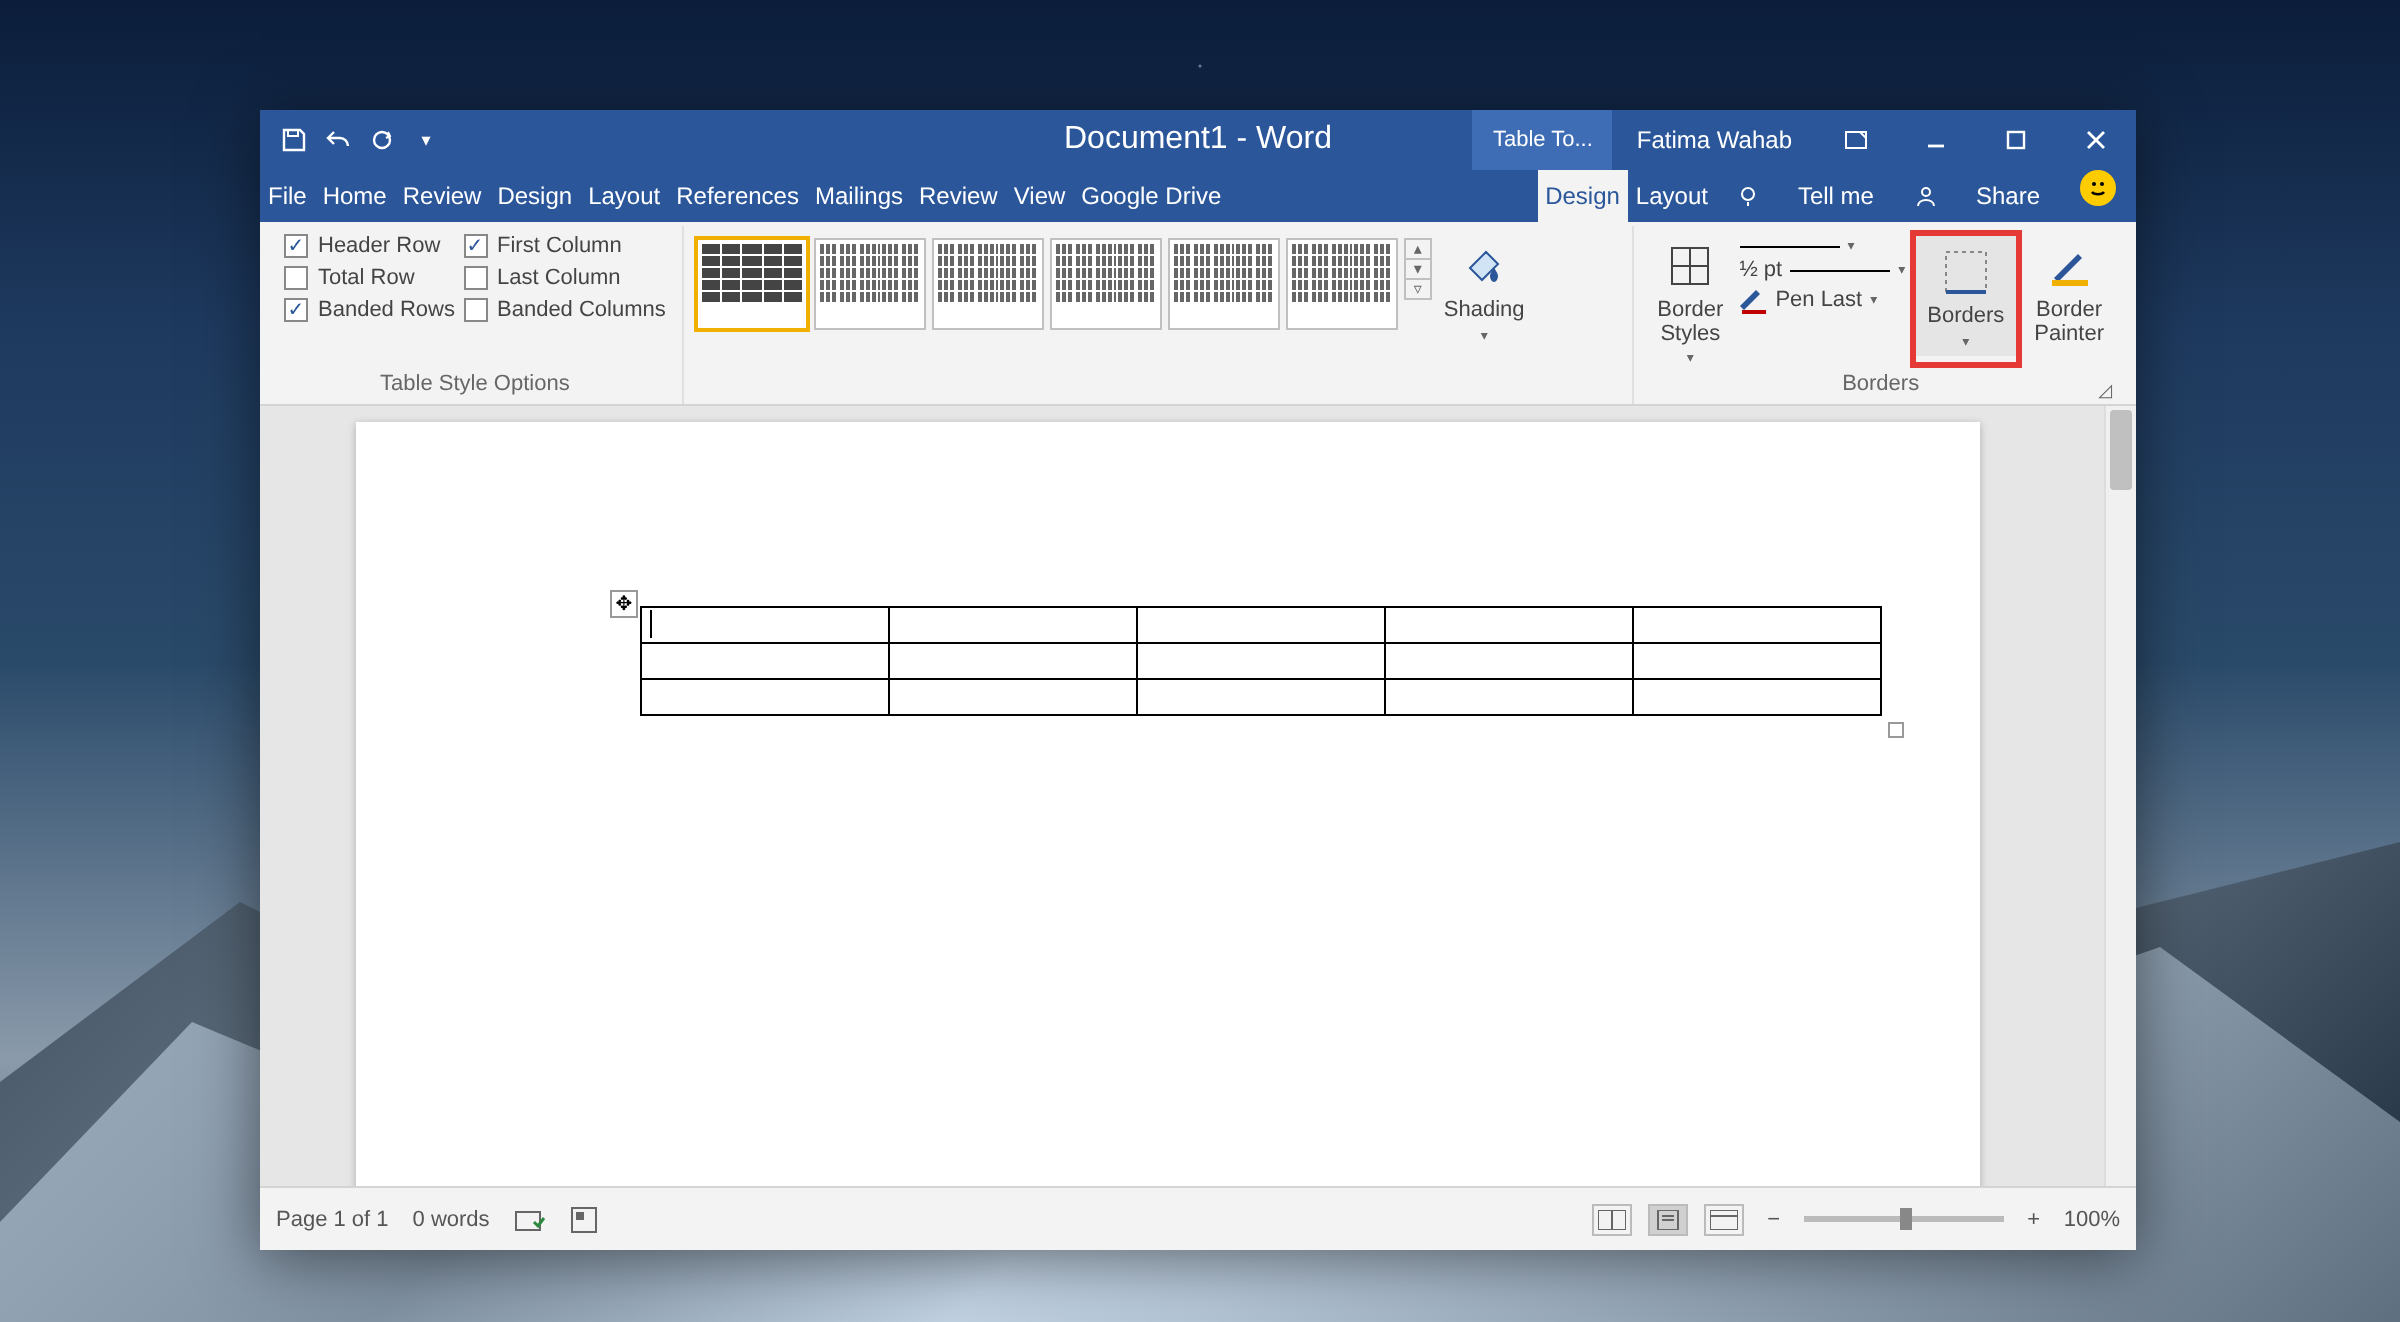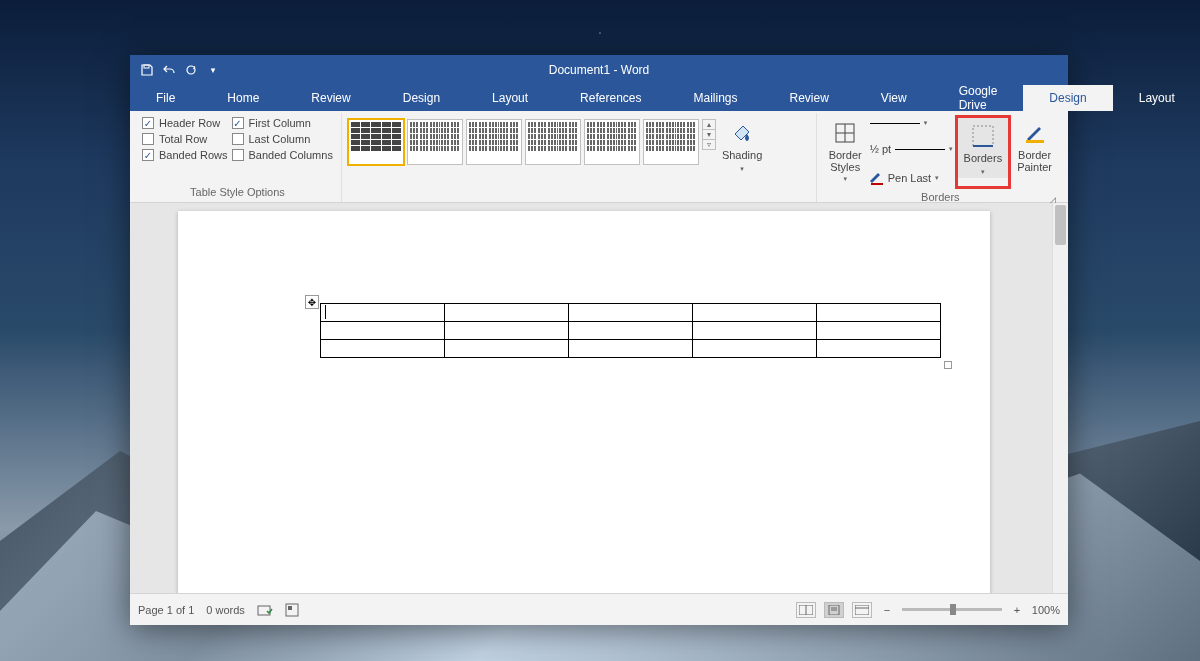--- a/index.html
+++ b/index.html
@@ -52,37 +52,37 @@
 .titlebar {
   background: #2b579a;
   color: #fff;
   display: flex;
   align-items: stretch;
   height: 30px;
   position: relative;
 }
 .qat { display: flex; align-items: center; gap: 4px; padding: 0 8px; }
 .qat-btn { width: 18px; height: 18px; display: flex; align-items: center; justify-content: center; color: #fff; font-size: 13px; cursor: pointer; }
-.title-center { position: absolute; left: 0; right: 0; text-align: center; line-height: 30px; font-size: 12px; pointer-events: none; }
+.title-center { position: absolute; left: 0; right: 0; text-align: center; line-height: 30px; font-size: 16px; pointer-events: none; }
 .title-right { margin-left: auto; display: flex; align-items: center; }
 .tt-label { background: #3e6db5; color: #fff; padding: 0 10px; line-height: 30px; font-size: 11px; }
 .user-name { padding: 0 12px; line-height: 30px; font-size: 12px; }
 .win-btn { width: 40px; height: 30px; display: flex; align-items: center; justify-content: center; color: #fff; cursor: pointer; }
 
 
 .tabbar {
   background: #2b579a;
   color: #fff;
   display: flex;
   align-items: stretch;
   height: 26px;
   font-size: 12px;
   position: relative;
 }
-.tab { padding: 0 26px; display: flex; align-items: center; cursor: pointer; }
+.tab { padding: 0 4px; display: flex; align-items: center; cursor: pointer; }
 .tab.active { background: #f3f3f3; color: #2b579a; }
 .tellme, .share { display: flex; align-items: center; gap: 19px; padding: 0 10px; }
 .smiley { width: 18px; height:18px; border-radius:50%; background:#ffcc00; margin: 0 10px; display:flex; align-items:center; justify-content:center; font-size:11px;}
 
 
 .ribbon {
   background: #f3f3f3;
   height: 92px;
   border-bottom: 1px solid #d4d4d4;
   display: flex;
@@ -108,21 +108,21 @@
 .style-thumb.dash .r span { background: repeating-linear-gradient(90deg,#666 0 2px, transparent 2px 3px); }
 .gallery-nav { width:14px; display:flex; flex-direction:column; border:1px solid #c0c0c0; }
 .gallery-nav div{ flex:1; display:flex; align-items:center; justify-content:center; font-size:8px; border-bottom:1px solid #c0c0c0; cursor:pointer; color:#666;}
 .gallery-nav div:last-child{border:none;}
 
 .big-btn { display:flex; flex-direction:column; align-items:center; justify-content:flex-start; padding:4px 6px 0 6px; gap:2px; cursor:pointer; min-width:44px;}
 .big-btn .ico { width:28px; height:28px; display:flex; align-items:center; justify-content:center;}
 .big-btn .lbl { font-size:11px; text-align:center; line-height:12px; }
 .drop-tri { font-size:7px; color:#666; }
 
-.border-opts { display:flex; flex-direction:column; gap:16px; padding:4px 2px; font-size:11px;}
+.border-opts { display:flex; flex-direction:column; gap:2px; padding:4px 2px; font-size:11px;}
 .border-row { display:flex; align-items:center; gap:4px; cursor:pointer; white-space:nowrap;}
 .line-sample { width:50px; border-top:1px solid #000; }
 
 .highlight-box {
   border: 3px solid #e53935;
   position: relative;
 }
 
 .collapse-btn { position:absolute; right:4px; bottom:2px; font-size:10px; color:#666; cursor:pointer;}
 .launcher { font-size:9px; color:#666; cursor:pointer; align-self:flex-end; padding-right:2px;}
@@ -175,20 +175,45 @@
       </div>
       <div class="qat-btn">
         <svg width="14" height="14" viewBox="0 0 14 14">
             <circle cx="7" cy="7" r="4" fill="none" stroke="#fff" stroke-width="1.2"></circle>
             <path d="M10 3l1 2-2 1" fill="none" stroke="#fff"></path>
           </svg>
       </div>
       <div class="qat-btn" style="font-size:9px;">▾</div>
     </div>
     <div class="title-center">Document1 - Word</div>
+    <div class="title-right">
+      <div class="tt-label">Table To...</div>
+      <div class="user-name">Fatima Wahab</div>
+      <div class="win-btn">
+        <svg width="12" height="12" viewBox="0 0 12 12">
+            <rect x="1" y="2" width="10" height="8" fill="none" stroke="#fff"></rect>
+            <path d="M8 2l3 3" stroke="#fff"></path>
+          </svg>
+      </div>
+      <div class="win-btn">
+        <svg width="12" height="12" viewBox="0 0 12 12">
+            <line x1="2" y1="9" x2="10" y2="9" stroke="#fff" stroke-width="1.4"></line>
+          </svg>
+      </div>
+      <div class="win-btn">
+        <svg width="12" height="12" viewBox="0 0 12 12">
+            <rect x="2" y="2" width="8" height="8" fill="none" stroke="#fff" stroke-width="1.2"></rect>
+          </svg>
+      </div>
+      <div class="win-btn">
+        <svg width="12" height="12" viewBox="0 0 12 12">
+            <path d="M2 2l8 8M10 2l-8 8" stroke="#fff" stroke-width="1.4"></path>
+          </svg>
+      </div>
+    </div>
   </div>
 
   <div class="tabbar">
     <div class="tab">File</div>
     <div class="tab">Home</div>
     <div class="tab">Review</div>
     <div class="tab">Design</div>
     <div class="tab">Layout</div>
     <div class="tab">References</div>
     <div class="tab">Mailings</div>

